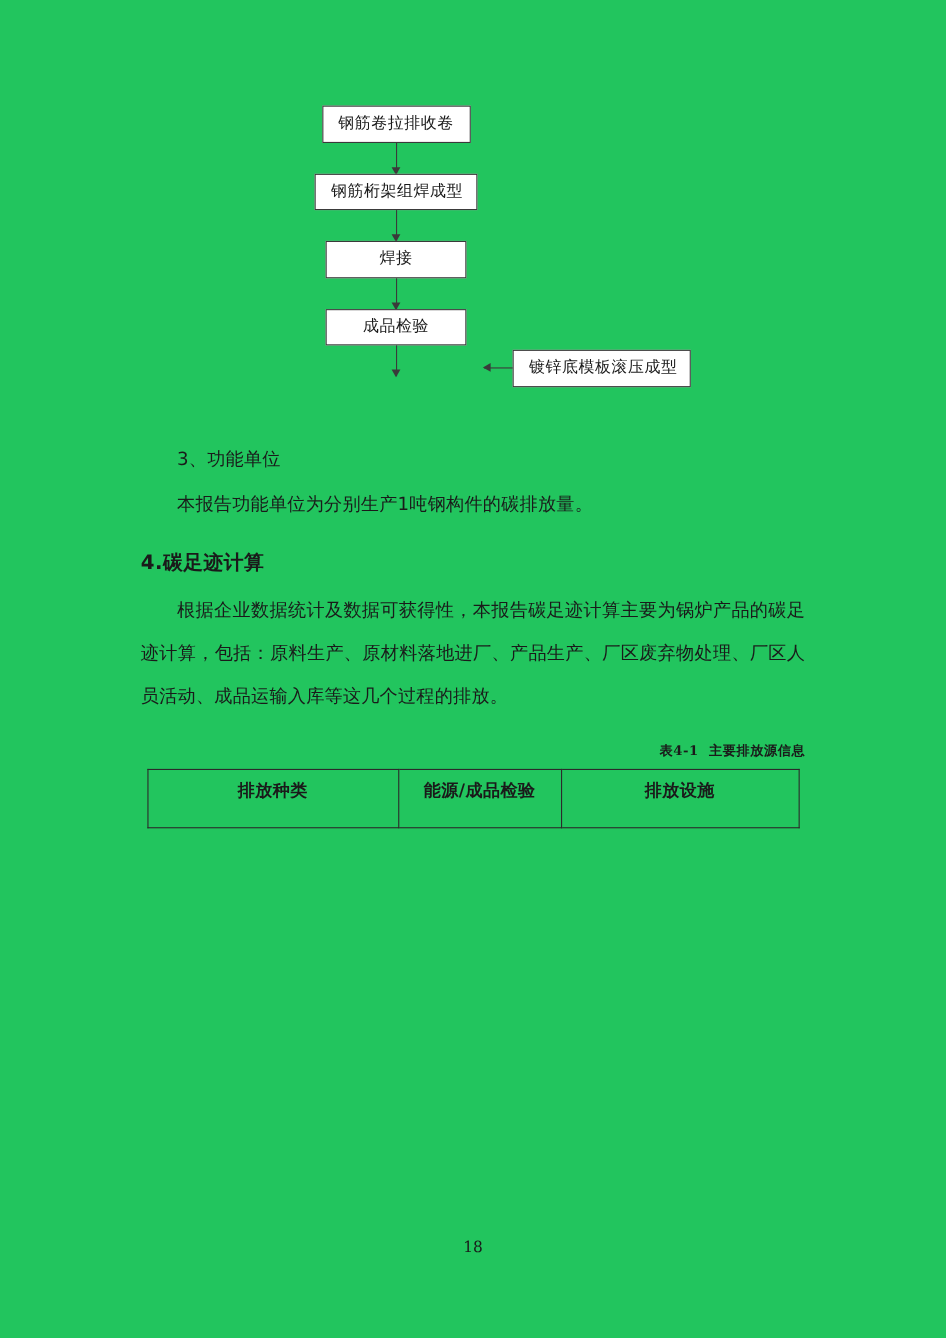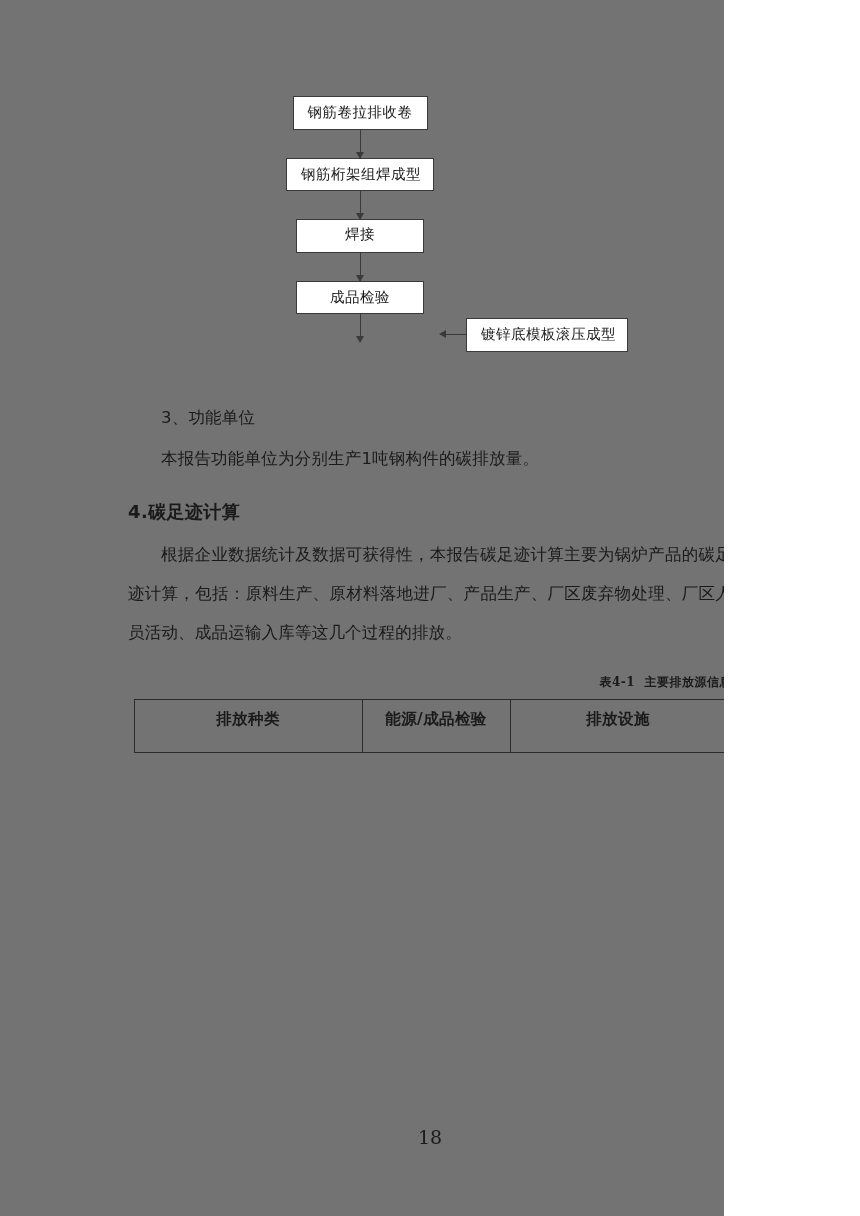--- a/index.html
+++ b/index.html
@@ -2,23 +2,23 @@
 <html><head>
 <meta charset="utf-8">
 <style>
   html, body {
     margin: 0;
     padding: 0;
     background: #ffffff;
   }
   .page {
     position: relative;
-    width: 724px;
+    width: 860px;
     height: 1216px;
-    background: #737373;
+    background: #22c55e;
     font-family: "DejaVu Sans", sans-serif;
     color: #1a1a1a;
     overflow: hidden;
   }
 
   
   .flowchart {
     position: absolute;
     left: 0;
     top: 96px;
@@ -36,21 +36,21 @@
     font-size: 14.5px;
     line-height: 1;
     padding: 8px 14px 9px;
     text-align: center;
     letter-spacing: 0.5px;
     white-space: nowrap;
     font-family: "DejaVu Sans", sans-serif;
   }
   .fc-box.w1 { width: 112px; }
   .fc-box.w2 { width: 118px; padding-left: 14px; }
-  .fc-box.w3 { width: 112px; font-family: Liberation Mono, monospace; }
+  .fc-box.w3 { width: 112px; }
   .fc-box.w4 { width: 112px; }
   .fc-box.w5 { width: 122px; }
   .fc-box.side { width: 132px; }
 
   .fc-conn {
     position: relative;
     height: 28px;
     display: flex;
     justify-content: center;
   }
@@ -155,21 +155,21 @@
   table.emis col.c1 { width: 228px; }
   table.emis col.c2 { width: 148px; }
   table.emis col.c3 { width: 216px; }
 
   .page-number {
     position: absolute;
     left: 0;
     top: 1126px;
     width: 860px;
     text-align: center;
-    font-size: 19px;
+    font-size: 14px;
     font-family: "DejaVu Serif", serif;
     color: #1a1a1a;
   }
 </style>
 </head>
 <body>
 
 <div class="page">
 
   <div class="flowchart">

